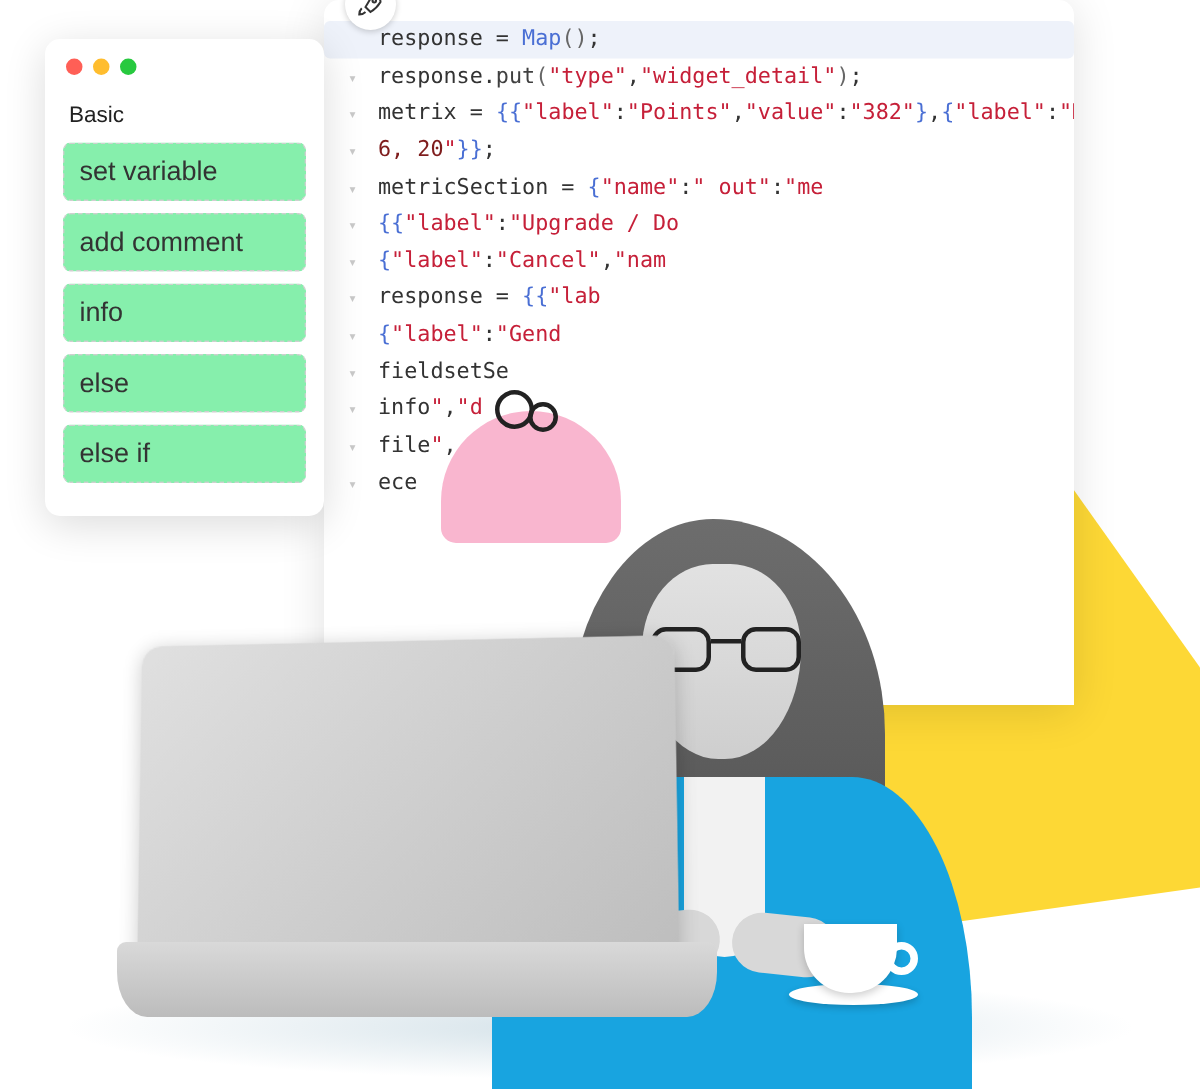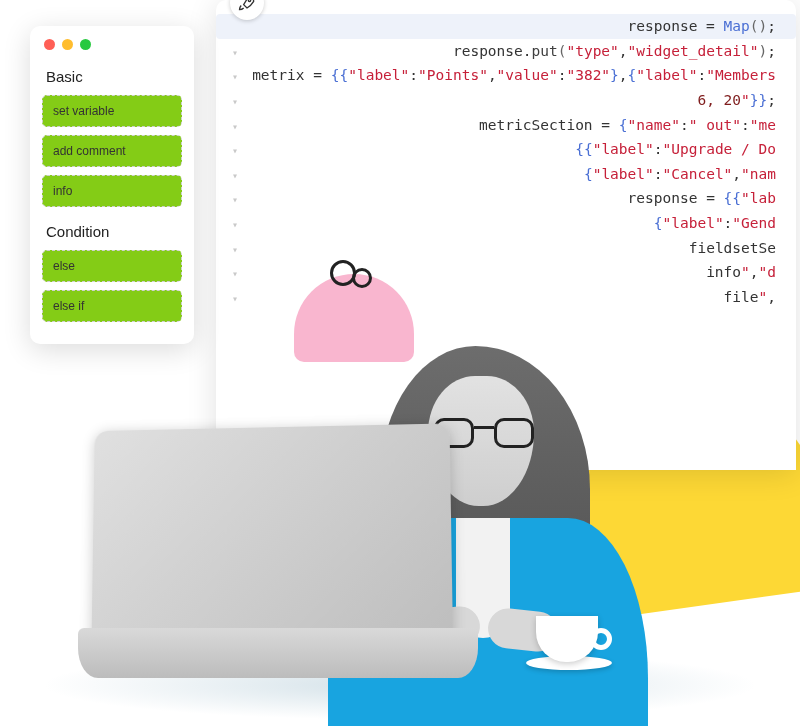--- a/index.html
+++ b/index.html
@@ -30,32 +30,31 @@
     top: 60px; left: -200px;
     width: 400px; height: 400px;
     opacity: 0.6;
   }
 
   
   .code-window {
     position: absolute;
     top: 0;
     left: 216px;
-    width: 580px;
+    width: 500px;
     height: 470px;
     background: #ffffff;
     border-radius: 10px 10px 0 0;
     box-shadow: 0 4px 30px rgba(0,0,0,.12);
     font-family: "Menlo","Consolas",monospace;
     font-size: 14.5px;
     line-height: 1.7;
     overflow: hidden;
     z-index: 1;
     padding: 14px 20px 20px 36px;
-    text-align: right;
   }
   .code-window .rocket {
     position: absolute;
     top: -14px;
     left: 14px;
     width: 34px;
     height: 34px;
     background: #fff;
     border-radius: 50%;
     box-shadow: 0 1px 4px rgba(0,0,0,.2);
@@ -83,21 +82,21 @@
   .tok-num   { color: #7f1d1d; }
   .tok-cmt   { color: #7f8a99; font-style: normal; }
   .tok-brace { color: #4a6fd4; }
   .tok-id    { color: #404040; }
 
   
   .palette-window {
     position: absolute;
     top: 26px;
     left: 30px;
-    width: 164px;
+    width: 186px;
     background: #ffffff;
     border-radius: 10px;
     box-shadow: 0 6px 28px rgba(0,0,0,.14);
     padding: 0 0 14px 0;
     z-index: 3;
   }
   .titlebar {
     display: flex;
     gap: 7px;
     padding: 13px 14px 10px 14px;
@@ -109,24 +108,24 @@
 
   .section-heading {
     font-size: 15px;
     color: #222;
     padding: 8px 16px 10px 16px;
     font-weight: 400;
   }
   .palette-item {
     margin: 0 12px 8px 12px;
     padding: 8px 10px;
-    background: #84cc16;
+    background: #86efac;
     border: 1px dashed #cfcfcf;
     border-radius: 5px;
-    font-size: 12px;
+    font-size: 18px;
     color: #333;
     cursor: grab;
   }
 
   
   .person {
     position: absolute;
     bottom: 40px;
     left: 210px;
     width: 430px;
@@ -294,37 +293,37 @@
       <div class="code-line"><span class="tok-var">metrix</span><span class="tok-op"> = </span><span class="tok-brace">{{</span><span class="tok-str">"label"</span><span class="tok-op">:</span><span class="tok-str">"Points"</span><span class="tok-op">,</span><span class="tok-str">"value"</span><span class="tok-op">:</span><span class="tok-str">"382"</span><span class="tok-brace">}</span><span class="tok-op">,</span><span class="tok-brace">{</span><span class="tok-str">"label"</span><span class="tok-op">:</span><span class="tok-str">"Members</span></div>
       <div class="code-line"><span class="tok-num">6, 20</span><span class="tok-str">"</span><span class="tok-brace">}}</span><span class="tok-op">;</span></div>
       <div class="code-line"><span class="tok-var">metricSection</span><span class="tok-op"> = </span><span class="tok-brace">{</span><span class="tok-str">"name"</span><span class="tok-op">:</span><span class="tok-str">"</span><span class="tok-var">               </span><span class="tok-str">out"</span><span class="tok-op">:</span><span class="tok-str">"me</span></div>
       <div class="code-line"><span class="tok-brace">{{</span><span class="tok-str">"label"</span><span class="tok-op">:</span><span class="tok-str">"Upgrade / Do</span></div>
       <div class="code-line"><span class="tok-brace">{</span><span class="tok-str">"label"</span><span class="tok-op">:</span><span class="tok-str">"Cancel"</span><span class="tok-op">,</span><span class="tok-str">"nam</span></div>
       <div class="code-line"><span class="tok-var">response</span><span class="tok-op"> = </span><span class="tok-brace">{{</span><span class="tok-str">"lab</span></div>
       <div class="code-line"><span class="tok-brace">{</span><span class="tok-str">"label"</span><span class="tok-op">:</span><span class="tok-str">"Gend</span></div>
       <div class="code-line"><span class="tok-var">fieldsetSe</span></div>
       <div class="code-line"><span class="tok-var">info</span><span class="tok-str">"</span><span class="tok-op">,</span><span class="tok-str">"d</span></div>
       <div class="code-line"><span class="tok-var">file</span><span class="tok-str">"</span><span class="tok-op">,</span></div>
+      <div class="code-line"><span class="tok-var">ece</span></div>
     </div>
 </div>
 
 <div class="pink-blob"></div>
 
 <div class="palette-window">
   <div class="titlebar">
     <div class="dot red"></div>
     <div class="dot yellow"></div>
     <div class="dot green"></div>
   </div>
   <div id="palette-body">
       <div class="section-heading">Basic</div>
       <div class="palette-item">set variable</div>
       <div class="palette-item">add comment</div>
       <div class="palette-item">info</div>
-      <div class="section-heading">Condition</div>
       <div class="palette-item">else</div>
       <div class="palette-item">else if</div>
     </div>
 </div>
 
 <div class="person">
   <div class="hair-back"></div>
   <div class="blazer"></div>
   <div class="face"></div>
   <div class="glasses">

